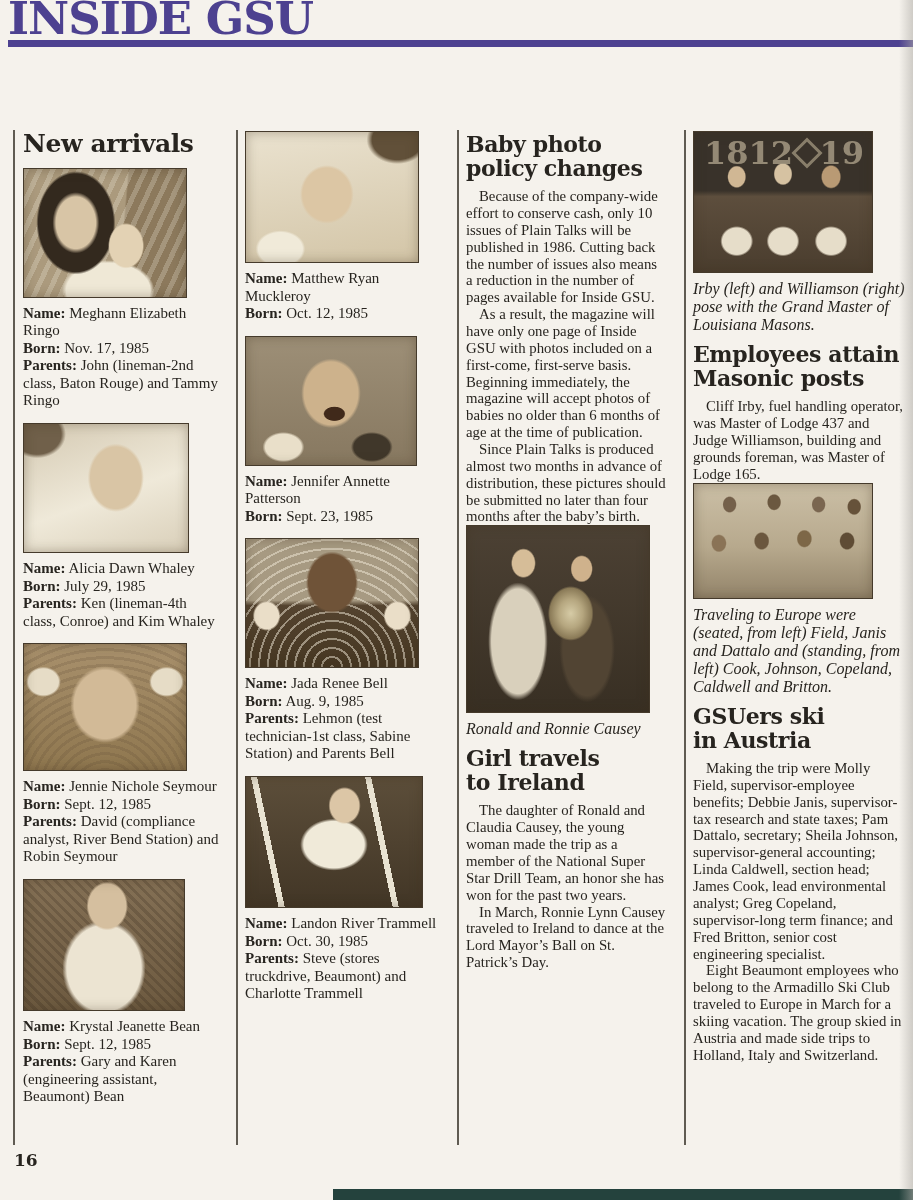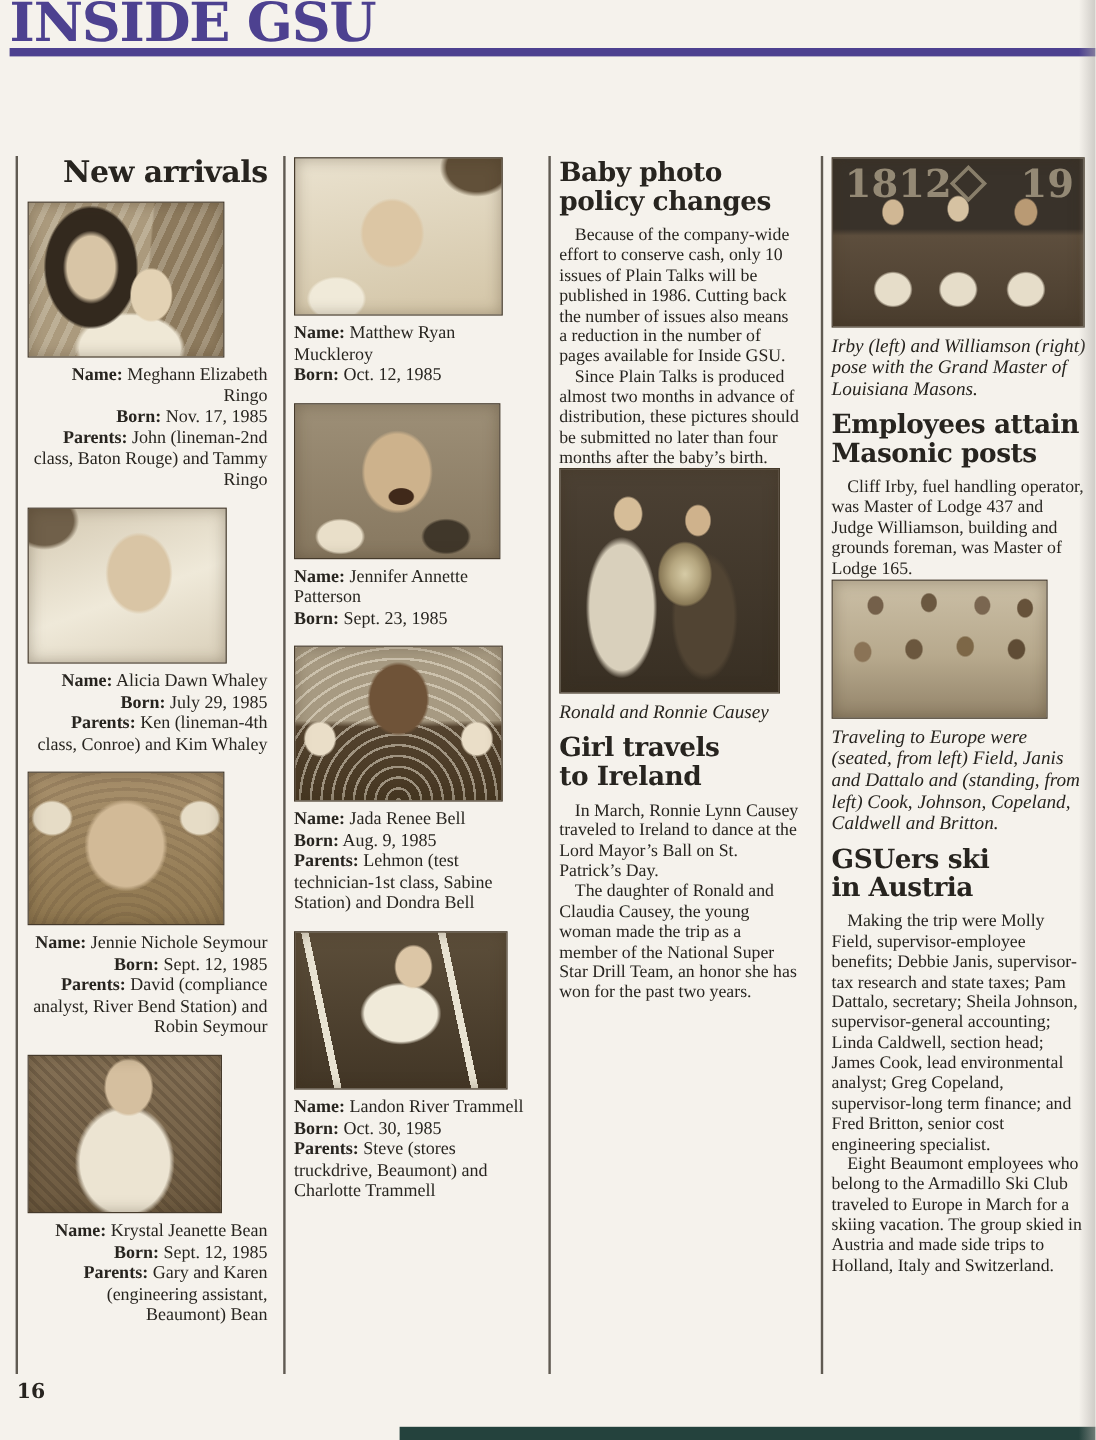--- a/index.html
+++ b/index.html
@@ -12,21 +12,21 @@
         overflow:hidden;font-family:"Liberation Serif",serif;color:var(--ink);}
   
   .masthead{position:absolute;left:8px;top:-8px;margin:0;font-family:"DejaVu Serif",serif;
         font-weight:bold;font-size:45px;letter-spacing:-1px;color:var(--masthead);}
   .mast-rule{position:absolute;left:8px;right:0;top:40px;height:7px;background:var(--masthead);}
   
   .vrule{position:absolute;top:130px;width:2px;height:1015px;background:var(--rule);opacity:.8;}
   .vr1{left:13px;} .vr2{left:236px;} .vr3{left:457px;} .vr4{left:684px;}
   
   .col{position:absolute;top:131px;}
-  .c1{left:23px;width:200px;text-align:right;}
+  .c1{left:23px;width:200px;}
   .c2{left:245px;width:200px;}
   .c3{left:466px;width:201px;}
   .c4{left:693px;width:212px;}
   h2.head{font-family:"DejaVu Serif",serif;font-weight:bold;font-size:22px;
         line-height:1.07;letter-spacing:-.4px;margin:2px 0 8px;}
   .c1 h2.head{font-size:25px;margin:0 0 10px;}
   .body{font-size:14.8px;line-height:1.14;margin:0;text-indent:13px;}
   .entry{font-size:15px;line-height:1.17;margin:2px 0 13px;}
   .entry p{margin:0;}
   .lbl{font-weight:bold;}
@@ -77,21 +77,21 @@
     radial-gradient(52px 40px at 50% 52%, #f0ead9 0%, #f0ead9 58%, transparent 65%),
     linear-gradient(78deg, transparent 0%, transparent 16%, #e9e3d2 16%, #e9e3d2 19%, transparent 19%, transparent 72%, #e9e3d2 72%, #e9e3d2 75%, transparent 75%),
     linear-gradient(180deg, #5c4e3a 0%, #423626 100%);}
   .ph-causey{width:184px;height:188px;margin-top:10px;background:
     radial-gradient(20px 24px at 31% 20%, #d6bd98 0%, #d6bd98 55%, transparent 62%),
     radial-gradient(18px 22px at 63% 23%, #cfb28c 0%, #cfb28c 55%, transparent 62%),
     radial-gradient(30px 36px at 57% 47%, #d6cba6 0%, #b5a67f 40%, #8a7a57 70%, transparent 76%),
     radial-gradient(48px 95px at 28% 62%, #d9d0bc 0%, #d9d0bc 55%, transparent 62%),
     radial-gradient(44px 85px at 66% 66%, #514433 0%, #514433 55%, transparent 63%),
     linear-gradient(180deg, #4c4134 0%, #382f23 100%);}
-  .ph-masonic{width:211px;height:142px;background:
+  .ph-masonic{width:180px;height:142px;background:
     radial-gradient(15px 18px at 24% 32%, #d0b794 0%, #d0b794 55%, transparent 63%),
     radial-gradient(15px 18px at 50% 30%, #d6c2a2 0%, #d6c2a2 55%, transparent 63%),
     radial-gradient(16px 19px at 77% 32%, #b99a74 0%, #b99a74 55%, transparent 63%),
     radial-gradient(26px 24px at 24% 78%, #e6ddc9 0%, #e6ddc9 55%, transparent 63%),
     radial-gradient(26px 24px at 50% 78%, #e6ddc9 0%, #e6ddc9 55%, transparent 63%),
     radial-gradient(26px 24px at 77% 78%, #e6ddc9 0%, #e6ddc9 55%, transparent 63%),
     linear-gradient(180deg, #39322a 0%, #39322a 42%, #5d4e3d 46%, #4a3d2e 100%); text-decoration: underline;}
   .ph-masonic .numeral{position:absolute;top:2px;font-family:"DejaVu Serif",serif;
     font-weight:bold;font-size:32px;color:rgba(165,153,130,.85);}
   .ph-masonic .num-left{left:10px;} .ph-masonic .num-right{right:8px;}
@@ -169,42 +169,43 @@
     <figure class="photo ph-patterson"></figure>
     <div class="entry">
       <p><b class="lbl">Name:</b> <span>Jennifer Annette Patterson</span></p>
       <p><b class="lbl">Born:</b> <span>Sept. 23, 1985</span></p>
     </div>
 
     <figure class="photo ph-bell"></figure>
     <div class="entry">
       <p><b class="lbl">Name:</b> <span>Jada Renee Bell</span></p>
       <p><b class="lbl">Born:</b> <span>Aug. 9, 1985</span></p>
-      <p><b class="lbl">Parents:</b> <span>Lehmon (test technician-1st class, Sabine Station) and Dondra Bell</span></p>
+      <p><b class="lbl">Parents:</b> <span>Lehmon (test technician-1st class, Sabine Station) and Parents Bell</span></p>
     </div>
 
     <figure class="photo ph-trammell"></figure>
     <div class="entry">
       <p><b class="lbl">Name:</b> <span>Landon River Trammell</span></p>
       <p><b class="lbl">Born:</b> <span>Oct. 30, 1985</span></p>
       <p><b class="lbl">Parents:</b> <span>Steve (stores truckdrive, Beaumont) and Charlotte Trammell</span></p>
     </div>
   </section>
 
   <section class="col c3">
     <h2 class="head"><span>Baby photo</span><br><span>policy changes</span></h2>
     <p class="body">Because of the company-wide effort to conserve cash, only 10 issues of Plain Talks will be published in 1986. Cutting back the number of issues also means a reduction in the number of pages available for Inside GSU.</p>
+    <p class="body">As a result, the magazine will have only one page of Inside GSU with photos included on a first-come, first-serve basis. Beginning immediately, the magazine will accept photos of babies no older than 6 months of age at the time of publication.</p>
     <p class="body">Since Plain Talks is produced almost two months in advance of distribution, these pictures should be submitted no later than four months after the baby’s birth.</p>
 
     <figure class="photo ph-causey"></figure>
     <p class="caption">Ronald and Ronnie Causey</p>
 
     <h2 class="head"><span>Girl travels</span><br><span>to Ireland</span></h2>
+    <p class="body">The daughter of Ronald and Claudia Causey, the young woman made the trip as a member of the National Super Star Drill Team, an honor she has won for the past two years.</p>
     <p class="body">In March, Ronnie Lynn Causey traveled to Ireland to dance at the Lord Mayor’s Ball on St. Patrick’s Day.</p>
-    <p class="body">The daughter of Ronald and Claudia Causey, the young woman made the trip as a member of the National Super Star Drill Team, an honor she has won for the past two years.</p>
   </section>
 
   <section class="col c4">
     <figure class="photo ph-masonic">
       <span class="numeral num-left">1812</span>
       <span class="emblem"></span>
       <span class="numeral num-right">19</span>
     </figure>
     <p class="caption">Irby (left) and Williamson (right) pose with the Grand Master of Louisiana Masons.</p>
 

